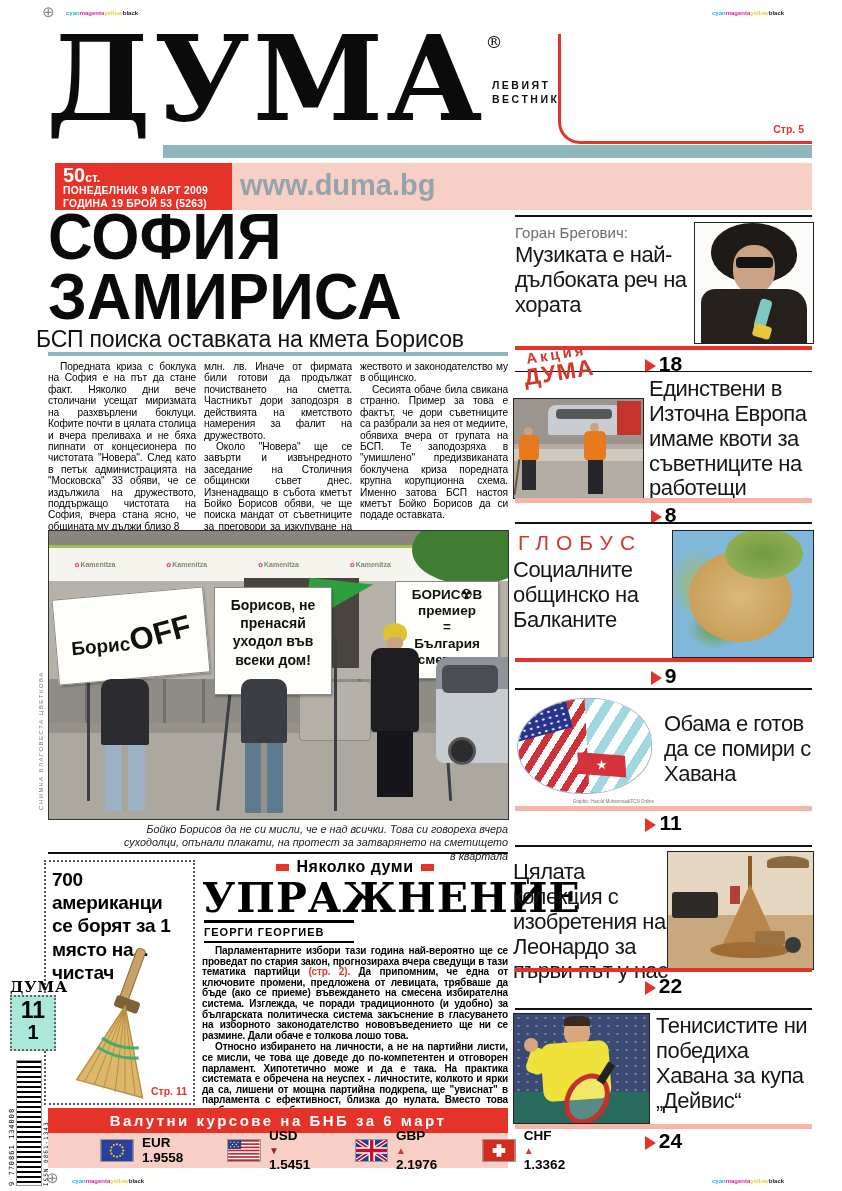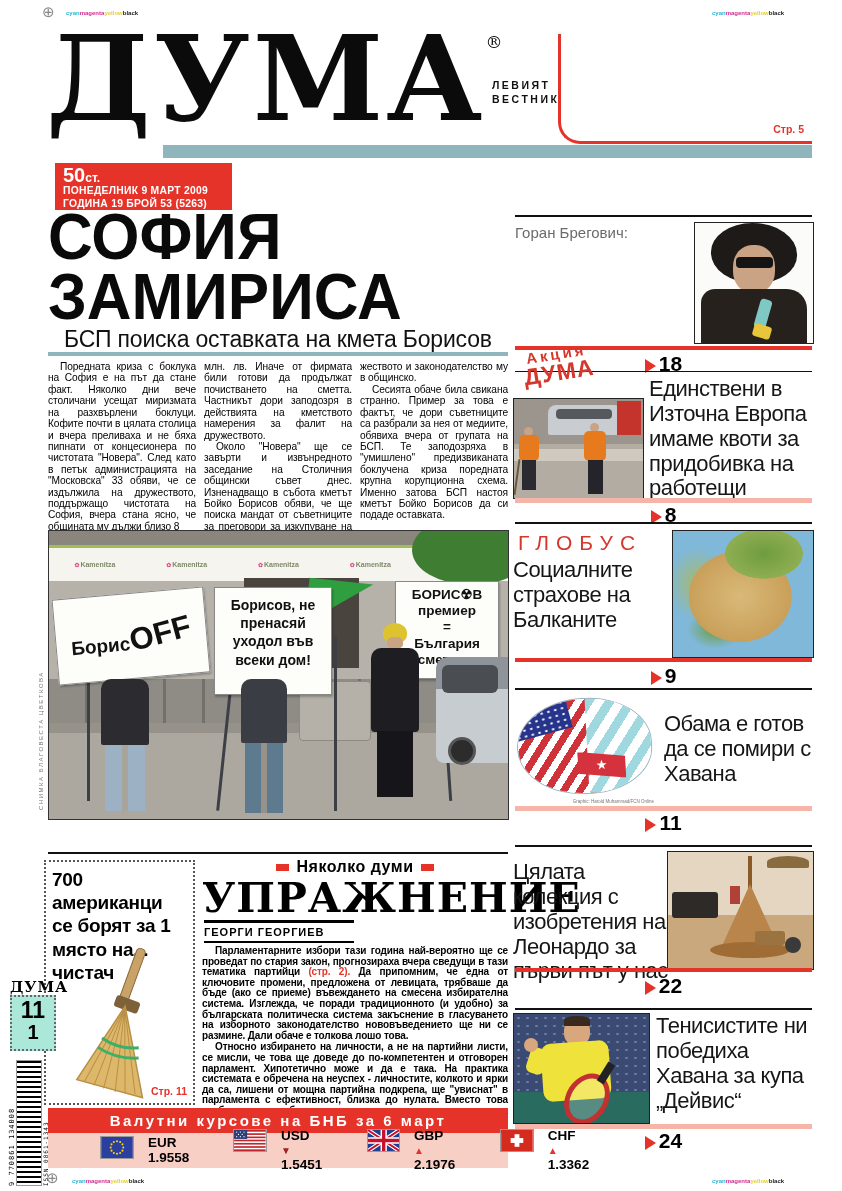--- a/index.html
+++ b/index.html
@@ -91,21 +91,21 @@
   .op-title{font-family:"DejaVu Serif",serif;font-size:41px;font-weight:700;letter-spacing:1px;line-height:1;}
   .byline{width:150px;border-top:3px solid #000;border-bottom:2px solid #000;padding:3px 0;
           font-size:11px;font-weight:800;letter-spacing:1px;}
   .op-body{font-size:10px;font-weight:700;line-height:1.06;text-align:justify;letter-spacing:-.15px;}
   .op-body p{margin:0 0 1px 0;text-indent:13px;}
   .ref{color:#e6332a;}
   
   .cur-head{background:#e6332a;color:#fff;font-weight:800;font-size:15px;letter-spacing:2.5px;
             display:flex;align-items:center;justify-content:center;}
   .cur-row{background:#f8cfc5;display:flex;align-items:center;padding:0 8px;box-sizing:border-box;}
-  .rate{display:flex;gap:14px;flex:1;padding-left:44px;}
+  .rate{display:flex;align-items:center;gap:8px;flex:1;padding-left:44px;}
   .rtext{display:flex;flex-direction:column;line-height:1.08;}
   .rcode{font-weight:800;font-size:13.5px;}
   .rval{font-weight:800;font-size:13.5px;}
   .tr{font-size:10px;}
   .up{color:#e6332a}.dn{color:#9c2121}
   .flag{display:block;border:1px solid #999;}
   .sd{position:absolute;}
 </style>
 </head>
 <body>
@@ -126,30 +126,33 @@
     <span style="display:block">ЛЕВИЯТ</span>
     <span style="display:block">ВЕСТНИК</span>
   </div>
   <div class="a tealbar" style="left:163px;top:145px;width:649px;height:13px;"></div>
 
   <div class="a redbox" style="left:55px;top:163px;width:177px;height:47px;">
     <div class="price"><span>50</span><span class="unit">ст.</span></div>
     <div class="dateline">ПОНЕДЕЛНИК 9 МАРТ 2009</div>
     <div class="dateline">ГОДИНА 19 БРОЙ 53 (5263)</div>
   </div>
+  <div class="a pinkstrip" style="left:232px;top:163px;width:580px;height:47px;">
+    <span class="a site" style="left:8px;top:6px;">www.duma.bg</span>
+  </div>
 
   <div class="a promo" style="left:558px;top:34px;width:254px;height:110px;">
     <span class="a pref" style="right:8px;bottom:6px;">Стр. 5</span>
   </div>
 
   <div class="a h1" style="left:48px;top:207px;width:470px;">
     <div>СОФИЯ</div>
     <div>ЗАМИРИСА</div>
   </div>
-  <div class="a subhead" style="left:64px;top:326px;width:460px;">БСП поиска оставката на кмета Борисов</div>
+  <div class="a subhead" style="left:36px;top:326px;width:460px;">БСП поиска оставката на кмета Борисов</div>
   <div class="a rule-teal" style="left:48px;top:352px;width:460px;"></div>
 
   <div class="a col" style="left:48px;top:361px;width:148px;height:167px;">
     <p class="ind">Поредната криза с боклука на София е на път да стане факт. Няколко дни вече столичани усещат миризмата на разхвърлени боклуци. Кофите почти в цялата столица и вчера преливаха и не бяха пипнати от концесионера по чистотата "Новера". След като в петък администрацията на "Московска" 33 обяви, че се издължила на дружеството, поддържащо чистотата на София, вчера стана ясно, че общината му дължи близо 8</p>
   </div>
   <div class="a col" style="left:204px;top:361px;width:148px;height:167px;">
     <p>млн. лв. Иначе от фирмата били готови да продължат почистването на сметта. Частникът дори заподозря в действията на кметството намерения за фалит на дружеството.</p>
     <p class="ind">Около "Новера" ще се завърти и извънредното заседание на Столичния общински съвет днес. Изненадващо в събота кметът Бойко Борисов обяви, че ще поиска мандат от съветниците за преговори за изкупуване на дру-</p>
   </div>
   <div class="a col" style="left:360px;top:361px;width:148px;height:167px;">
@@ -205,20 +208,21 @@
       <div class="sd" style="left:10px;top:108px;width:36px;height:66px;background:#15151a;"></div>
     </div>
 
     <div class="sd car" style="right:-8px;top:126px;width:80px;height:106px;">
       <div class="win"></div>
       <div class="sd wheel" style="left:12px;bottom:-2px;width:28px;height:28px;"></div>
     </div>
   </div>
   <span class="a vcredit" style="left:38px;top:810px;">СНИМКА БЛАГОВЕСТА ЦВЕТКОВА</span>
 
+  <div class="a caption" style="left:120px;top:823px;width:388px;">Бойко Борисов да не си мисли, че е над всички. Това си говореха вчера суходолци, опънали плакати, на протест за затварянето на сметището в квартала</div>
   <div class="a rule-k" style="left:48px;top:852px;width:460px;"></div>
 
   <div class="a cbox" style="left:44px;top:860px;width:151px;height:245px;">
     <div class="cbox-title">700 американци се борят за 1 място на... чистач</div>
     <svg class="a" style="left:22px;top:84px;width:110px;height:150px;transform:rotate(12deg);" viewBox="0 0 90 150">
       <rect x="40" y="0" width="9" height="58" rx="4" fill="#c9a268" stroke="#8a6a3c" stroke-width="1" transform="rotate(8 44 30)"></rect>
       <rect x="33" y="52" width="25" height="12" rx="3" fill="#7d6138" transform="rotate(8 46 58)"></rect>
       <path d="M44 60 L12 142 L80 146 Z" fill="#ddb86a" stroke="#b98f46" stroke-width="1.5"></path>
       <path d="M44 62 L20 142 M44 62 L30 144 M44 62 L40 145 M44 62 L52 146 M44 62 L62 145 M44 62 L72 144" stroke="#b98f46" stroke-width="1" fill="none"></path>
       <path d="M28 96 Q46 104 66 98" stroke="#3fae68" stroke-width="3" fill="none"></path>
@@ -322,20 +326,21 @@
       <div class="rtext">
           <span class="rcode"><span>CHF</span> <span class="tr up">▲</span></span>
           <span class="rval">1.3362</span>
         </div>
     </div>
   </div>
 
   <div class="a rule-k" style="left:515px;top:215px;width:297px;"></div>
 
   <div class="a kicker" style="left:515px;top:224px;">Горан Брегович:</div>
+  <div class="a sb-title" style="left:515px;top:243px;width:185px;">Музиката е най-дълбоката реч на хората</div>
   <div class="a ph" style="left:694px;top:222px;width:118px;height:120px;background:#fbfbf9;">
     <div class="sd" style="left:16px;top:0;width:86px;height:60px;background:#1d1a17;border-radius:48% 52% 45% 50%;"></div>
     <div class="sd" style="left:38px;top:22px;width:42px;height:48px;background:#caa284;border-radius:45%;"></div>
     <div class="sd" style="left:41px;top:34px;width:37px;height:11px;background:#141414;border-radius:4px;"></div>
     <div class="sd" style="left:6px;top:66px;width:106px;height:54px;background:#26211d;border-radius:14px 20px 0 0;"></div>
     <div class="sd" style="left:62px;top:76px;width:12px;height:30px;background:#7fc8c4;border-radius:4px;transform:rotate(16deg);"></div>
     <div class="sd" style="left:58px;top:102px;width:18px;height:13px;background:#e8c53a;border-radius:3px;transform:rotate(16deg);"></div>
   </div>
   <div class="a rule-red" style="left:515px;top:346px;width:297px;"></div>
   <div class="a sb-page" style="top:352px;"><span class="tri"></span><span class="num">18</span></div>
@@ -351,27 +356,27 @@
     <div class="sd" style="right:2px;top:2px;width:24px;height:34px;background:#c5332d;"></div>
     <div class="sd" style="left:0;top:50px;right:0;height:12px;background:#cfc9bf;"></div>
     <div class="sd" style="left:10px;top:28px;width:9px;height:9px;background:#caa284;border-radius:50%;"></div>
     <div class="sd" style="left:5px;top:36px;width:20px;height:26px;background:#e87a1e;border-radius:5px;"></div>
     <div class="sd" style="left:8px;top:61px;width:14px;height:30px;background:#2a2a30;"></div>
     <div class="sd" style="left:76px;top:24px;width:9px;height:9px;background:#caa284;border-radius:50%;"></div>
     <div class="sd" style="left:70px;top:32px;width:22px;height:30px;background:#e87a1e;border-radius:5px;"></div>
     <div class="sd" style="left:74px;top:61px;width:15px;height:34px;background:#24242a;"></div>
     <div class="sd" style="left:2px;top:60px;width:2px;height:36px;background:#6b5a3a;transform:rotate(8deg);"></div>
   </div>
-  <div class="a sb-title" style="left:649px;top:377px;width:170px;">Единствени в Източна Европа имаме квоти за придобивка на работещи</div>
+  <div class="a sb-title" style="left:649px;top:377px;width:170px;">Единствени в Източна Европа имаме квоти за съветниците на работещи</div>
   <div class="a rule-pink" style="left:515px;top:498px;width:297px;"></div>
   <div class="a sb-page" style="top:503px;"><span class="tri"></span><span class="num">8</span></div>
 
   <div class="a rule-k" style="left:515px;top:522px;width:297px;"></div>
   <div class="a globus" style="left:518px;top:531px;">ГЛОБУС</div>
-  <div class="a sb-title" style="left:513px;top:558px;width:155px;">Социалните страхове на Балканите</div>
+  <div class="a sb-title" style="left:513px;top:558px;width:155px;">Социалните общинско на Балканите</div>
   <div class="a ph" style="left:672px;top:530px;width:140px;height:126px;
        background:
          radial-gradient(ellipse 70px 45px at 65% 18%, #6f9c3f 0%, #8fae52 55%, rgba(0,0,0,0) 56%),
          radial-gradient(ellipse 85px 75px at 48% 52%, #d9b978 0%, #c9a05a 60%, rgba(0,0,0,0) 61%),
          radial-gradient(ellipse 50px 60px at 18% 42%, #a8b86a 0%, rgba(0,0,0,0) 61%),
          radial-gradient(ellipse 45px 32px at 30% 78%, #6f9c3f 0%, rgba(0,0,0,0) 61%),
          #7fb8d9;"></div>
   <div class="a rule-red" style="left:515px;top:658px;width:297px;"></div>
   <div class="a sb-page" style="top:664px;"><span class="tri"></span><span class="num">9</span></div>
 

